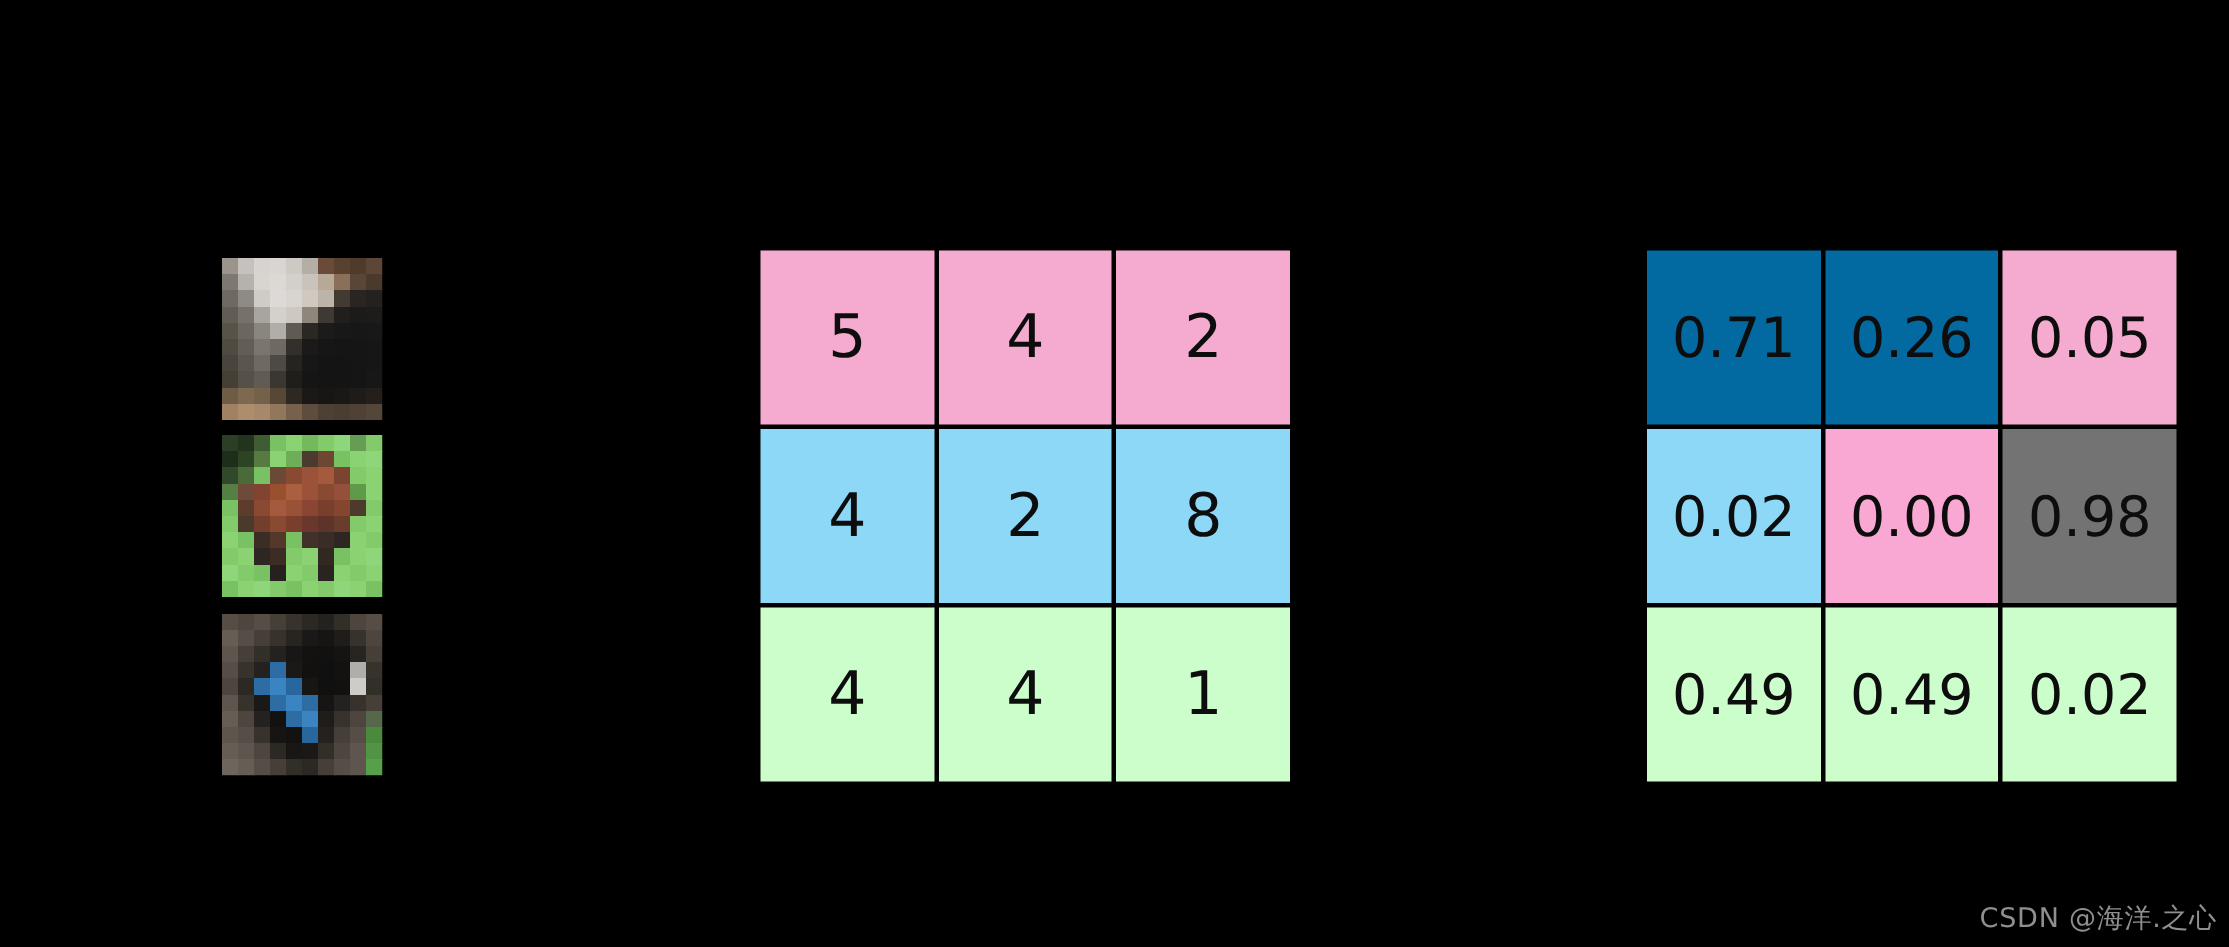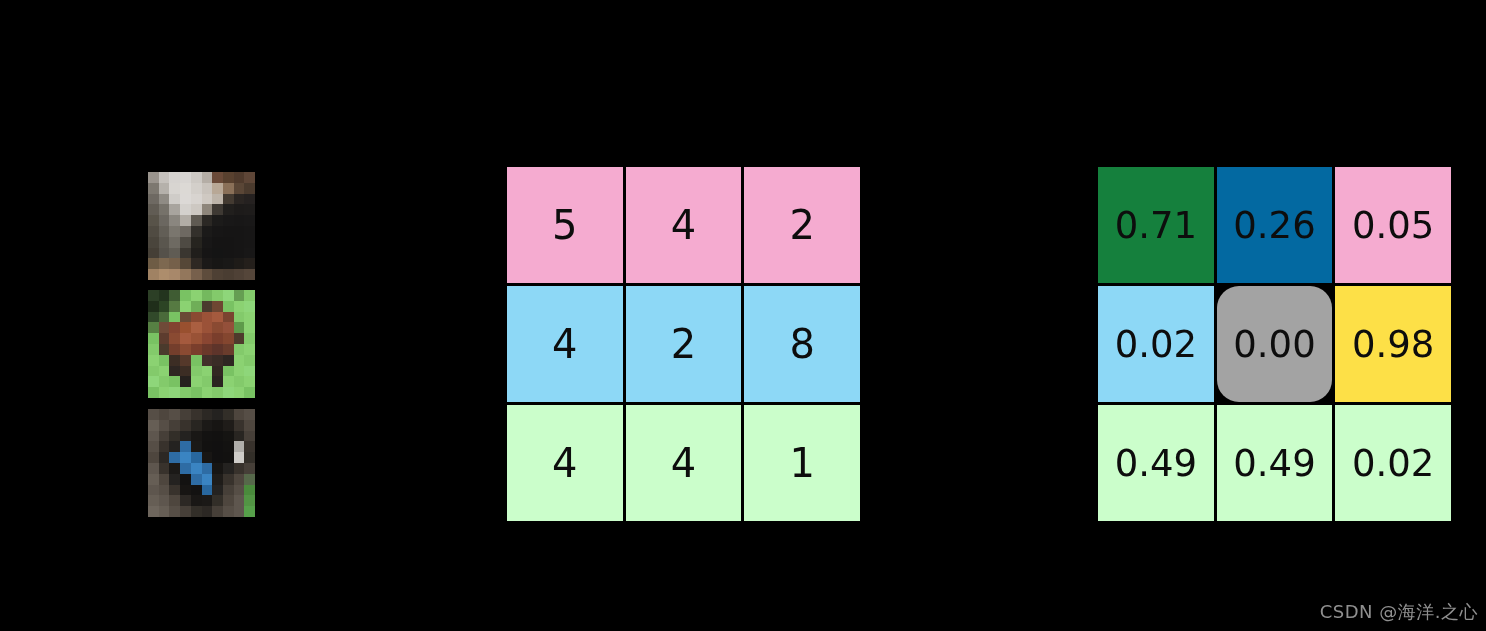--- a/index.html
+++ b/index.html
@@ -354,26 +354,26 @@
     <div class="cell" style="background: rgb(245, 171, 208);">2</div>
     <div class="cell" style="background: rgb(141, 216, 246);">4</div>
     <div class="cell" style="background: rgb(141, 216, 246);">2</div>
     <div class="cell" style="background: rgb(141, 216, 246);">8</div>
     <div class="cell" style="background: rgb(203, 254, 203);">4</div>
     <div class="cell" style="background: rgb(203, 254, 203);">4</div>
     <div class="cell" style="background: rgb(203, 254, 203);">1</div>
   </div>
 
   <div class="grid" id="probs-table">
-    <div class="cell" style="background: #15803d;">0.71</div>
+    <div class="cell" style="background: #0369a1;">0.71</div>
     <div class="cell" style="background: #0369a1;">0.26</div>
     <div class="cell" style="background: rgb(245, 171, 208);">0.05</div>
     <div class="cell" style="background: rgb(141, 216, 246);">0.02</div>
-    <div class="cell" style="background: #a3a3a3; border-radius: 22px;">0.00</div>
-    <div class="cell" style="background: #fde047;">0.98</div>
+    <div class="cell" style="background: #f9a8d4;">0.00</div>
+    <div class="cell" style="background: #737373;">0.98</div>
     <div class="cell" style="background: rgb(203, 254, 203);">0.49</div>
     <div class="cell" style="background: rgb(203, 254, 203);">0.49</div>
     <div class="cell" style="background: rgb(203, 254, 203);">0.02</div>
   </div>
 
   <div class="watermark">CSDN @海洋.之心</div>
 
 </div>
 
 </body></html>

